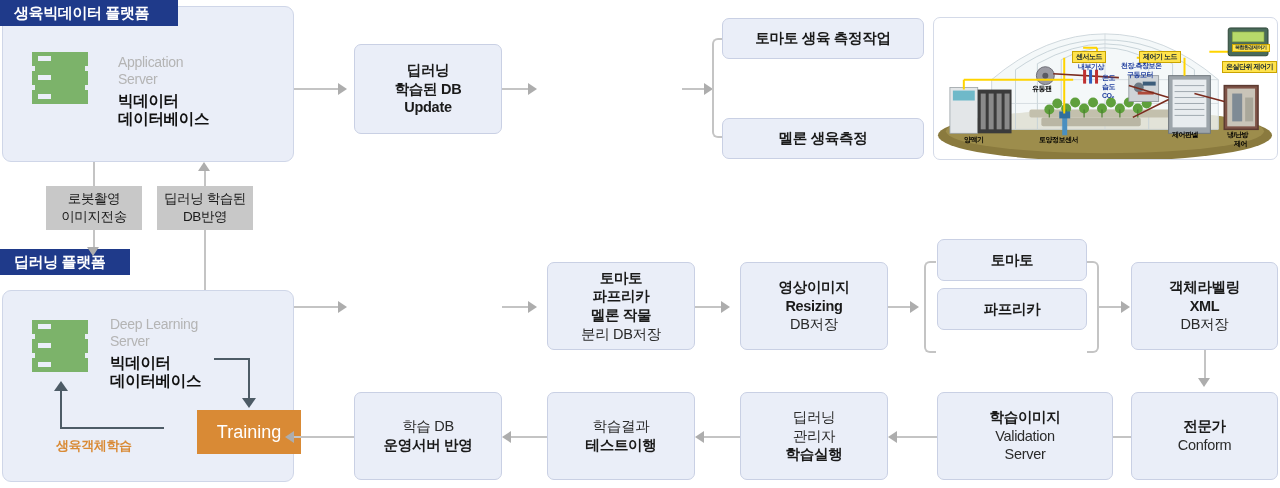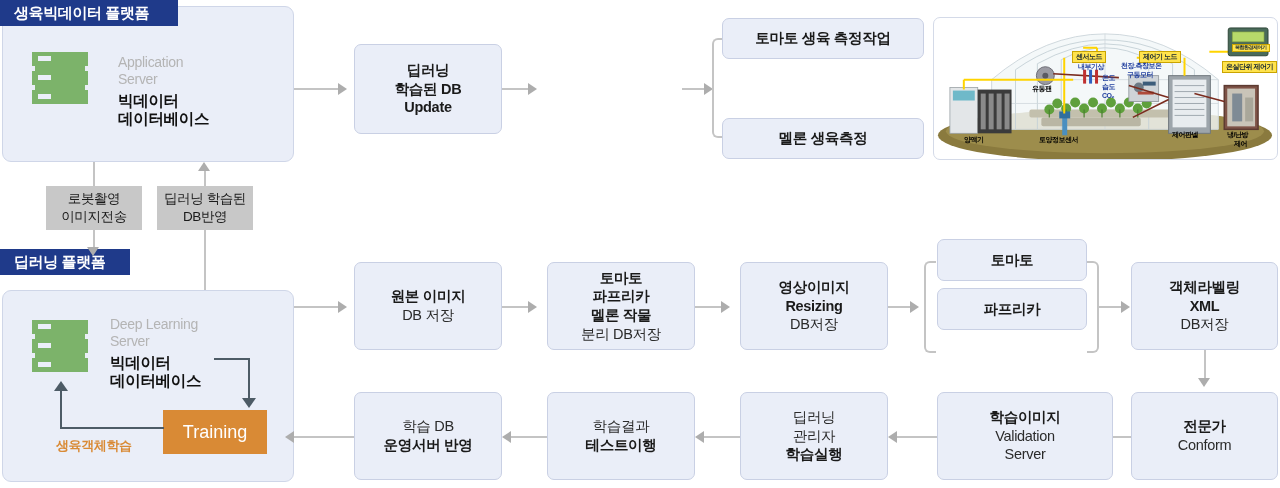--- a/index.html
+++ b/index.html
@@ -90,20 +90,21 @@
   }
 
   
   .training{
     position:absolute;
     background:#d98a35;
     color:#ffffff;
     font-size:18px;
     display:flex;align-items:center;justify-content:center;
     box-sizing:border-box;
+    margin-left:34px;
   }
   .trn-label{
     position:absolute;
     color:#d98a35;
     font-size:13px;
     font-weight:bold;
     letter-spacing:-0.4px;
     white-space:nowrap;
   }
 
@@ -399,24 +400,20 @@
     <div class="gh-txt" style="left:30px;top:118px;">양액기</div>
     <div class="gh-txt" style="left:105px;top:118px;">토양정보센서</div>
     <div class="gh-txt" style="left:238px;top:113px;">제어판넬</div>
     <div class="gh-txt" style="left:293px;top:113px;">냉/난방</div>
     <div class="gh-txt" style="left:300px;top:122px;">제어</div>
   </div>
 
   <div class="ln-h" style="left:294px;top:306px;width:44px;"></div>
   <div class="ar ar-r" style="left:338px;top:301px;"></div>
 
-  <div class="fbox" style="left:354px;top:262px;width:148px;height:88px;">
-    <span class="ln b">원본 이미지</span>
-    <span class="ln r">DB 저장</span>
-  </div>
 
   <div class="ln-h" style="left:502px;top:306px;width:26px;"></div>
   <div class="ar ar-r" style="left:528px;top:301px;"></div>
 
   <div class="fbox" style="left:547px;top:262px;width:148px;height:88px;">
     <span class="ln b">토마토</span>
     <span class="ln b">파프리카</span>
     <span class="ln b">멜론 작물</span>
     <span class="ln r">분리 DB저장</span>
   </div>

